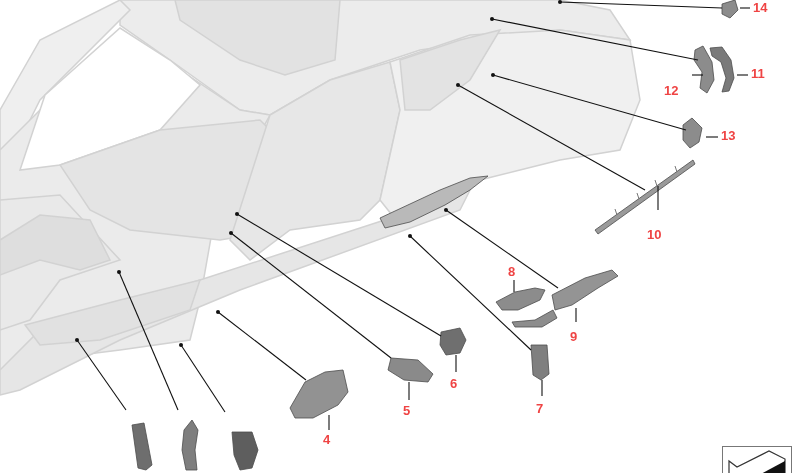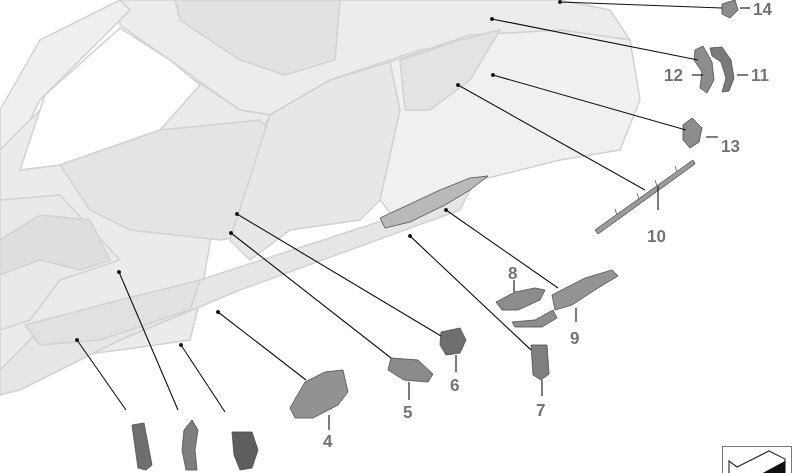--- a/index.html
+++ b/index.html
@@ -1,18 +1,18 @@
 <!DOCTYPE html>
 <html><head>
 <meta charset="utf-8">
 <style>
   html, body { margin:0; padding:0; background:#ffffff; }
   body { width:800px; height:473px; position:relative; overflow:hidden; font-family:"Liberation Sans", sans-serif; }
   #diagram { position:absolute; left:0; top:0; width:800px; height:473px; }
-  .callout { position:absolute; font-family:"Liberation Sans", sans-serif; font-weight:bold; font-size:17px; color:#737373; line-height:1; }
+  .callout { position:absolute; font-family:"Liberation Sans", sans-serif; font-weight:bold; font-size:13px; color:#ef4444; line-height:1; }
   .nav-icon { position:absolute; left:722px; top:446px; width:70px; height:30px; border:1px solid #777; background:#fff; box-sizing:border-box; }
 </style>
 </head>
 <body>
 
 <svg id="diagram" viewBox="0 0 800 473" xmlns="http://www.w3.org/2000/svg">
 
   <g fill="#ececec" stroke="#d2d2d2" stroke-width="1.5">
 
     <path d="M120,0 L560,0 L610,10 L630,40 L560,30 L420,50 L330,80 L270,115 L240,110 L170,60 L120,25 Z"></path>
@@ -117,23 +117,23 @@
     <circle cx="237" cy="214" r="2"></circle>
       <circle cx="231" cy="233" r="2"></circle>
       <circle cx="218" cy="312" r="2"></circle>
     <circle cx="119" cy="272" r="2"></circle>
       <circle cx="181" cy="345" r="2"></circle>
       <circle cx="77" cy="340" r="2"></circle>
   </g>
 </svg>
 
 <span class="callout" style="left:753px;top:1px;">14</span>
-<span class="callout" style="left:664px;top:67px;">12</span>
+<span class="callout" style="left:664px;top:84px;">12</span>
 <span class="callout" style="left:751px;top:67px;">11</span>
-<span class="callout" style="left:721px;top:138px;">13</span>
+<span class="callout" style="left:721px;top:129px;">13</span>
 <span class="callout" style="left:647px;top:228px;">10</span>
 <span class="callout" style="left:508px;top:265px;">8</span>
 <span class="callout" style="left:570px;top:330px;">9</span>
 <span class="callout" style="left:536px;top:402px;">7</span>
 <span class="callout" style="left:450px;top:377px;">6</span>
 <span class="callout" style="left:403px;top:404px;">5</span>
 <span class="callout" style="left:323px;top:433px;">4</span>
 
 <div class="nav-icon">
   <svg width="68" height="28" viewBox="0 0 68 28">

